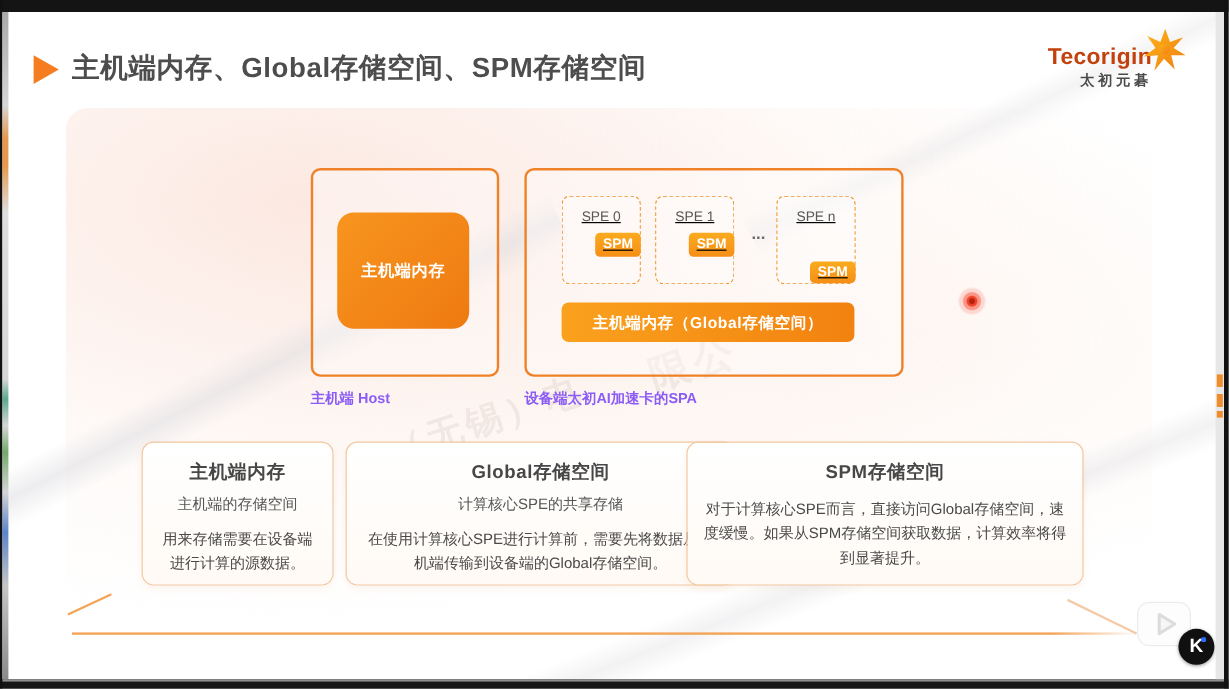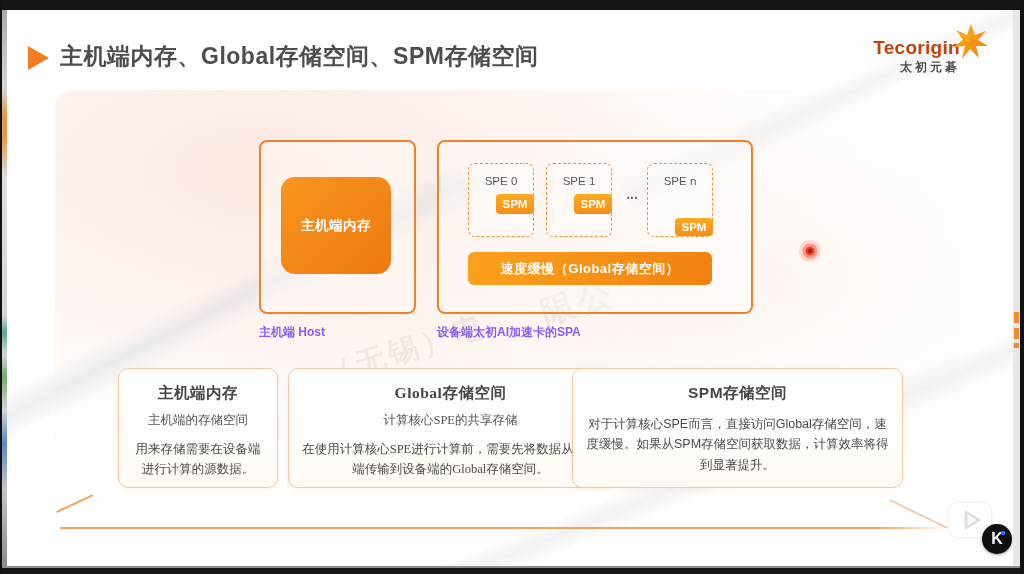--- a/index.html
+++ b/index.html
@@ -42,41 +42,41 @@
   .host-box{left:259px;top:140px;width:153px;height:170px;border:2px solid #EF8228;border-radius:8px;
     background:rgba(255,255,255,.35);}
   .host-mem{left:281px;top:177px;width:110px;height:97px;border-radius:14px;color:#fff;
     background:linear-gradient(135deg,#F8951F,#EE7A10);display:flex;align-items:center;justify-content:center;
     font-size:13.5px;font-weight:700;letter-spacing:.5px;}
   .caption{font-size:12px;font-weight:700;color:#8b5cf6;text-align:left;}
   .cap-host{left:259px;top:324px;width:153px;}
   .device-box{left:437px;top:140px;width:312px;height:170px;border:2px solid #EF8228;border-radius:8px;
     background:rgba(255,255,255,.35);}
   .spe{top:163px;width:64px;height:72px;border:1.5px dashed #F0952E;border-radius:7px;background:rgba(255,255,255,.3);
-    display:flex;flex-direction:column;align-items:center;}
+    display:flex;flex-direction:column;align-items:center;text-decoration:underline;}
   .spe0{left:468px;} .spe1{left:546px;} .spen{left:647px;gap:24px;}
   .spe-name{margin-top:11px;font-size:11.5px;color:#585858;font-weight:400;}
   .spm-btn{margin-top:7px;width:38px;height:20px;border-radius:4px;color:#fff;font-size:11.5px;font-weight:700;
     background:linear-gradient(180deg,#FAAB1E,#F68E17);display:flex;align-items:center;justify-content:center;margin-left:28px;}
   .ellipsis{left:620px;top:186px;width:24px;text-align:center;font-size:14px;font-weight:700;color:#6b6b6b;}
   .global-bar{left:468px;top:252px;width:244px;height:33px;border-radius:6px;color:#fff;
     background:linear-gradient(90deg,#FAA11D,#F28210);display:flex;align-items:center;justify-content:center;
     font-size:13px;font-weight:700;letter-spacing:.5px;}
   .cap-device{left:437px;top:324px;width:312px;}
 
   
   .laser{left:798px;top:239px;width:24px;height:24px;border-radius:50%;
     background:radial-gradient(circle,#b3220e 0 2px,#f2432a 3px 4px,rgba(246,70,45,.55) 5px 7px,rgba(246,70,45,.18) 8px 10px,rgba(246,70,45,0) 12px);}
 
   
   .card{top:368px;height:120px;border:1.5px solid #F2C7A0;border-radius:10px;box-sizing:border-box;
     background:linear-gradient(180deg,#ffffff, #fffaf5);box-shadow:0 2px 5px rgba(230,170,120,.12);
     text-align:center;padding:14px 12px 0 12px;}
   .card1{left:118px;width:160px;}
-  .card2{left:288px;width:325px;font-family:Liberation Serif, serif;}
+  .card2{left:288px;width:325px;}
   .card3{left:572px;width:331px;}
   .card-title{font-size:15.5px;font-weight:700;color:#474747;letter-spacing:.5px;}
   .card-sub{font-size:12.5px;color:#565656;margin-top:8px;}
   .card-body{font-size:12.5px;color:#4a4a4a;margin-top:10px;line-height:1.62;}
 
   
   .base-line{left:60px;top:527px;width:888px;height:2px;background:linear-gradient(90deg,#F3A459,#F3A459 92%,rgba(243,164,89,0));}
   .base-tick{left:57px;top:511px;width:40px;height:2px;background:#F3A459;transform:rotate(-25deg);transform-origin:left bottom;}
   .base-fade{left:890px;top:499px;width:64px;height:1.5px;background:rgba(240,185,140,.75);transform:rotate(26deg);transform-origin:left top;}
 
@@ -135,21 +135,21 @@
   <div class="abs spe spe1">
     <div class="spe-name">SPE 1</div>
     <div class="spm-btn">SPM</div>
   </div>
   <div class="abs ellipsis">...</div>
   <div class="abs spe spen">
     <div class="spe-name">SPE n</div>
     <div class="spm-btn">SPM</div>
   </div>
 
-  <div class="abs global-bar">速度缓慢（Global存储空间）</div>
+  <div class="abs global-bar">主机端内存（Global存储空间）</div>
   <div class="abs caption cap-device">设备端太初AI加速卡的SPA</div>
 
   <div class="abs laser"></div>
 
   <div class="abs card card1">
     <div class="card-title">主机端内存</div>
     <div class="card-sub">主机端的存储空间</div>
     <div class="card-body">用来存储需要在设备端进行计算的源数据。</div>
   </div>
   <div class="abs card card2">

